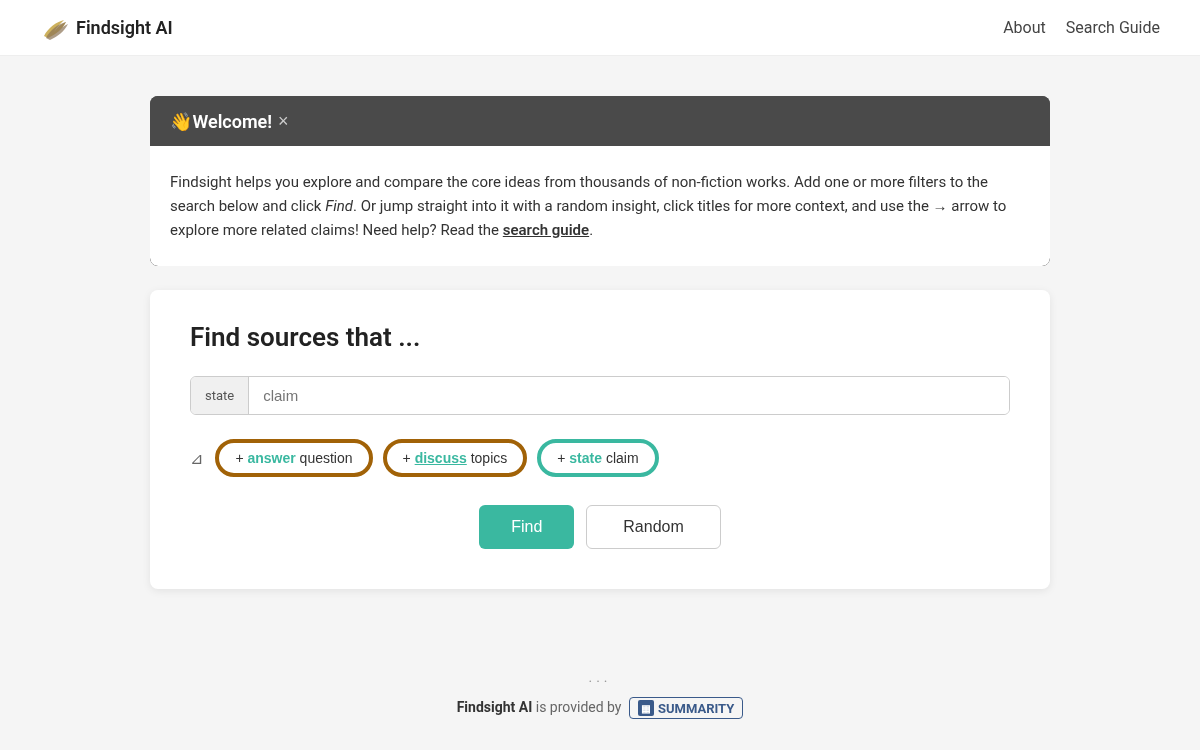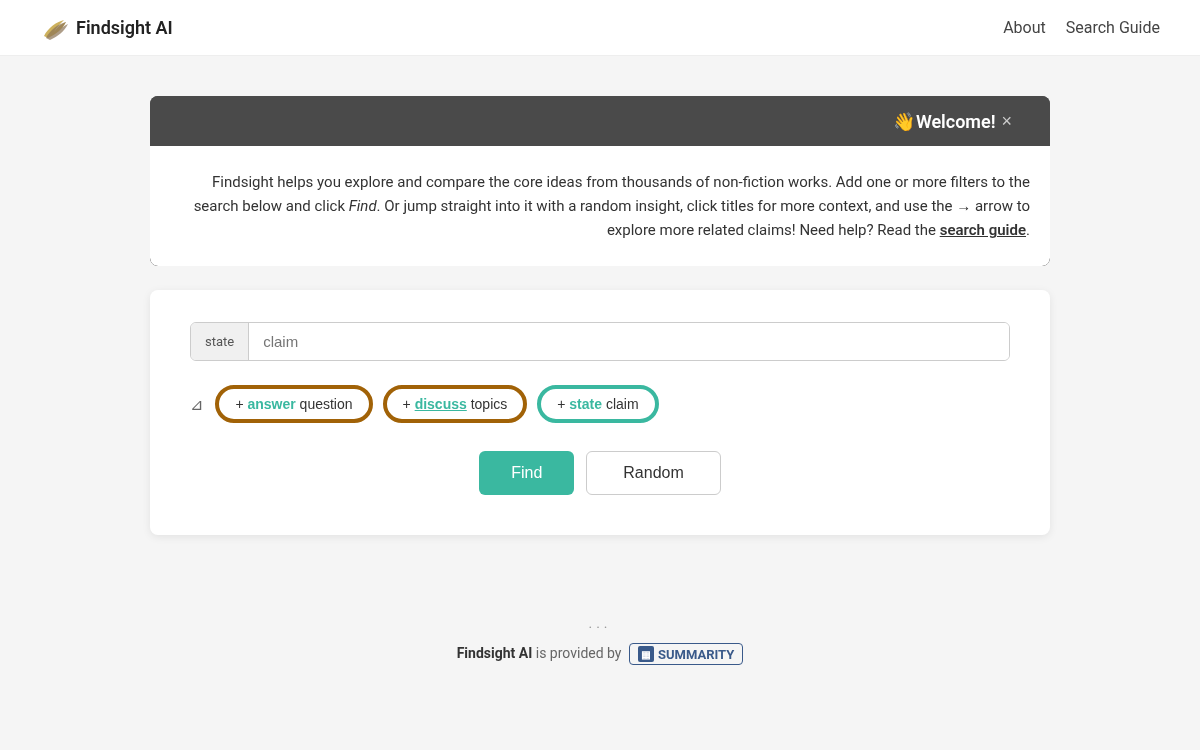--- a/index.html
+++ b/index.html
@@ -65,23 +65,23 @@
     
     .welcome-banner {
       background: #4a4a4a;
       border-radius: 8px;
       margin-bottom: 24px;
       overflow: hidden;
     }
 
     .welcome-header {
       display: flex;
-      justify-content: flex-end;
-      align-items: center;
-      padding: 14px 32px;
+      justify-content: flex-start;
+      align-items: center;
+      padding: 14px 20px;
       background: #4a4a4a;
     }
 
     .welcome-title {
       color: #fff;
       font-size: 18px;
       font-weight: 600;
     }
 
     .close-btn {
@@ -91,21 +91,20 @@
       font-size: 18px;
       cursor: pointer;
       line-height: 1;
       padding: 2px 6px;
     }
 
     .welcome-body {
       background: #fff;
       padding: 24px 20px;
       border-radius: 0 0 8px 8px;
-      text-align: right;
     }
 
     .welcome-body p {
       font-size: 15px;
       line-height: 1.6;
       color: #333;
     }
 
     .welcome-body a {
       color: #333;
@@ -306,20 +305,21 @@
       <button class="close-btn">×</button>
     </div>
     <div class="welcome-body">
       <p>
         <span>Findsight helps you explore and compare the core ideas from thousands of non-fiction works. Add one or more filters to the search below and click </span><em>Find</em><span>. Or jump straight into it with a random insight, click titles for more context, and use the → arrow to explore more related claims! Need help? Read the </span><a href="#">search guide</a><span>.</span>
       </p>
     </div>
   </div>
 
   <div class="search-card">
+    <h1 class="search-title">Find sources that ...</h1>
 
     <div class="search-input-row">
       <span class="search-type-badge">state</span>
       <input class="search-claim-input" type="text" placeholder="claim" style="">
     </div>
 
     <div class="filter-row">
       <span class="filter-icon">⊿</span>
 
       <button class="chip chip-answer">

